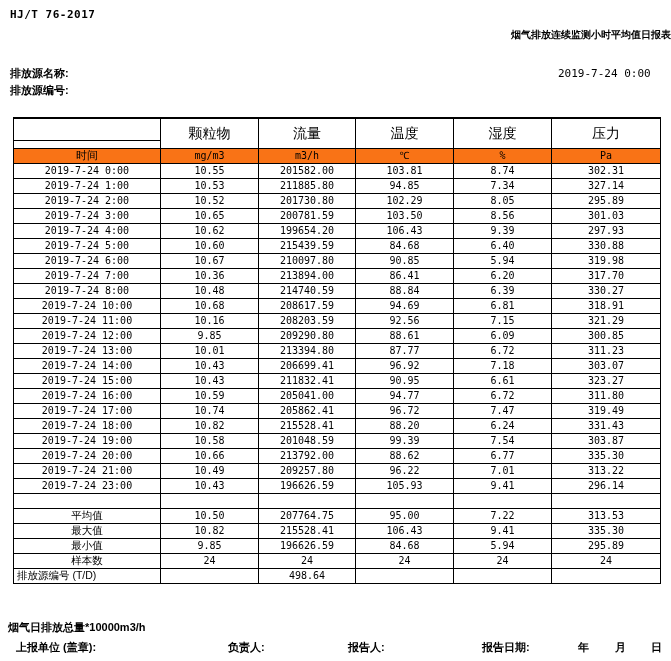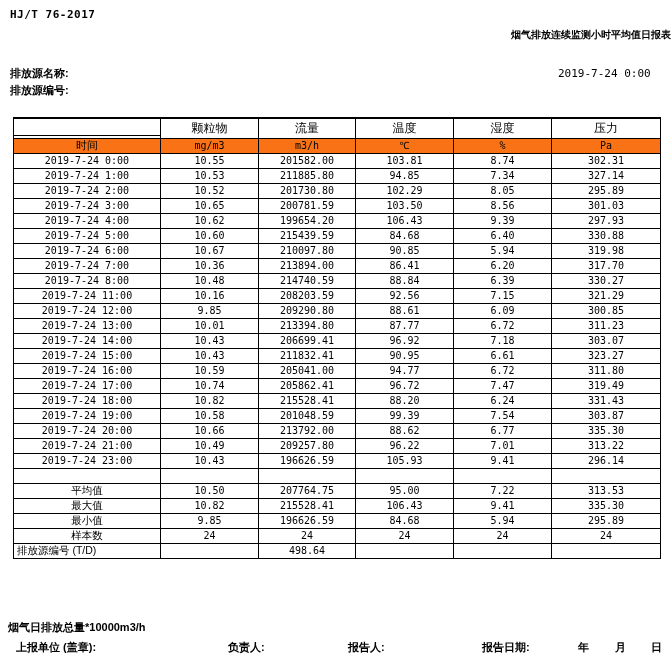--- a/index.html
+++ b/index.html
@@ -15,21 +15,21 @@
   .src-code { position:absolute; left:10px; top:83px; font-size:11px; font-weight:bold; }
   .dt { position:absolute; left:558px; top:67px; font-size:11px;
         font-family:"DejaVu Sans Mono",monospace; }
 
   table.report { position:absolute; left:13px; top:117px; width:647px;
                  border-collapse:collapse; table-layout:fixed;
                  border:1px solid #000; border-top:2px solid #000; }
   table.report th, table.report td { border:1px solid #000; height:15px; padding:0;
                  font-size:10px; font-weight:normal; text-align:center;
                  vertical-align:middle; line-height:13px; overflow:hidden; white-space:nowrap; }
-  tr.colhead th { height:20px; font-size:12px; }
+  tr.colhead th { height:30px; font-size:14px; }
   th.corner { padding:0; vertical-align:top; }
   .corner-split { height:15px; border-bottom:1px solid #000; }
   tr.unit-row td { background:#f97316; font-family:"DejaVu Sans Mono",monospace; font-size:10px; }
   tr.unit-row td.time-hd { font-family:"Liberation Sans",sans-serif; font-size:11px; }
   tbody.data td, tbody.summary td { font-family:"DejaVu Sans Mono",monospace; }
   tbody.summary td.lbl { font-family:"Liberation Sans",sans-serif; font-size:10.5px; }
   tbody.summary tr:last-child td.lbl { text-align:left; padding-left:3px; }
 
   .note  { position:absolute; left:8px;  top:620px; font-size:11px; font-weight:bold; }
   .foot  { position:absolute; top:640px; font-size:11px; font-weight:bold; }
@@ -153,20 +153,28 @@
         <tr>
           <td>2019-7-24 8:00</td>
           <td>10.48</td>
           <td>214740.59</td>
           <td>88.84</td>
           <td>6.39</td>
           <td>330.27</td>
         </tr>
 
 
+        <tr>
+          <td>2019-7-24 10:00</td>
+          <td>10.68</td>
+          <td>208617.59</td>
+          <td>94.69</td>
+          <td>6.81</td>
+          <td>318.91</td>
+        </tr>
 
         <tr>
           <td>2019-7-24 11:00</td>
           <td>10.16</td>
           <td>208203.59</td>
           <td>92.56</td>
           <td>7.15</td>
           <td>321.29</td>
         </tr>
 

